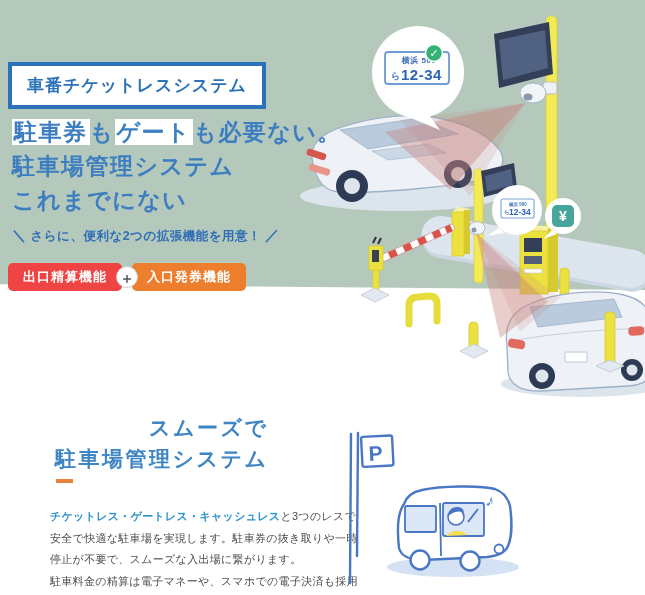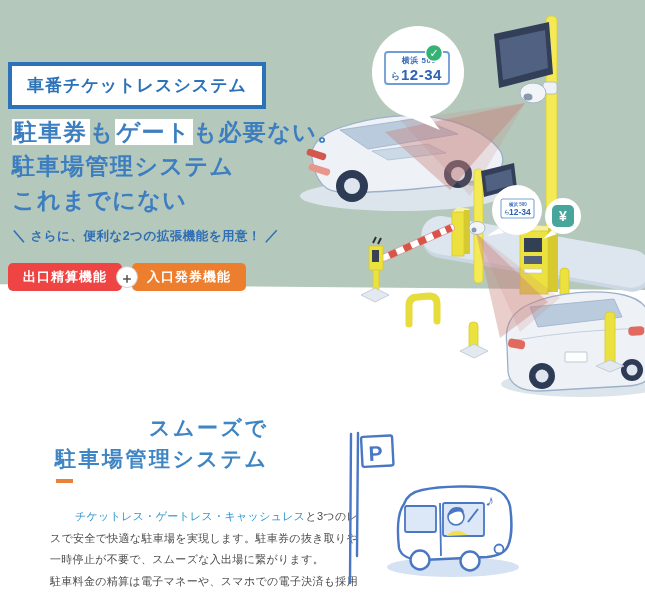--- a/index.html
+++ b/index.html
@@ -45,21 +45,21 @@
     position:absolute;left:55px;top:412px;margin:0;color:#3d85c4;font-size:21px;
     line-height:31px;font-weight:bold;letter-spacing:2.5px;text-align:right;
   }
   .bottom-heading span{display:block;}
   .orange-dash{position:absolute;left:56px;top:479px;width:17px;height:4px;background:#e8823a;}
   .body-copy{
     position:absolute;left:50px;top:506px;width:314px;font-size:11px;line-height:21.5px;
     color:#4b4b4b;letter-spacing:.3px;
   }
   .body-copy p{margin:0;}
-  .body-copy .lead{color:#2b93cc;font-weight:normal;margin-left:25px;}
+  .body-copy .lead{color:#2b93cc;font-weight:bold;}
   
   text{font-family:"Liberation Sans","DejaVu Sans",sans-serif;}
   .plate-region{font-size:8px;fill:#3a6cba;font-weight:bold;letter-spacing:.5px;}
   .plate-kana{font-size:9px;fill:#3a6cba;font-weight:bold;}
   .plate-num{font-size:15px;fill:#2f63b4;font-weight:bold;letter-spacing:.5px;}
   .plate-region-s{font-size:4.5px;fill:#3a6cba;font-weight:bold;}
   .plate-kana-s{font-size:5.5px;fill:#3a6cba;font-weight:bold;}
   .plate-num-s{font-size:8.5px;fill:#2f63b4;font-weight:bold;}
   .check-glyph{font-size:11px;fill:#ffffff;font-weight:bold;}
   .yen-glyph{font-size:14px;fill:#ffffff;font-weight:bold;}

